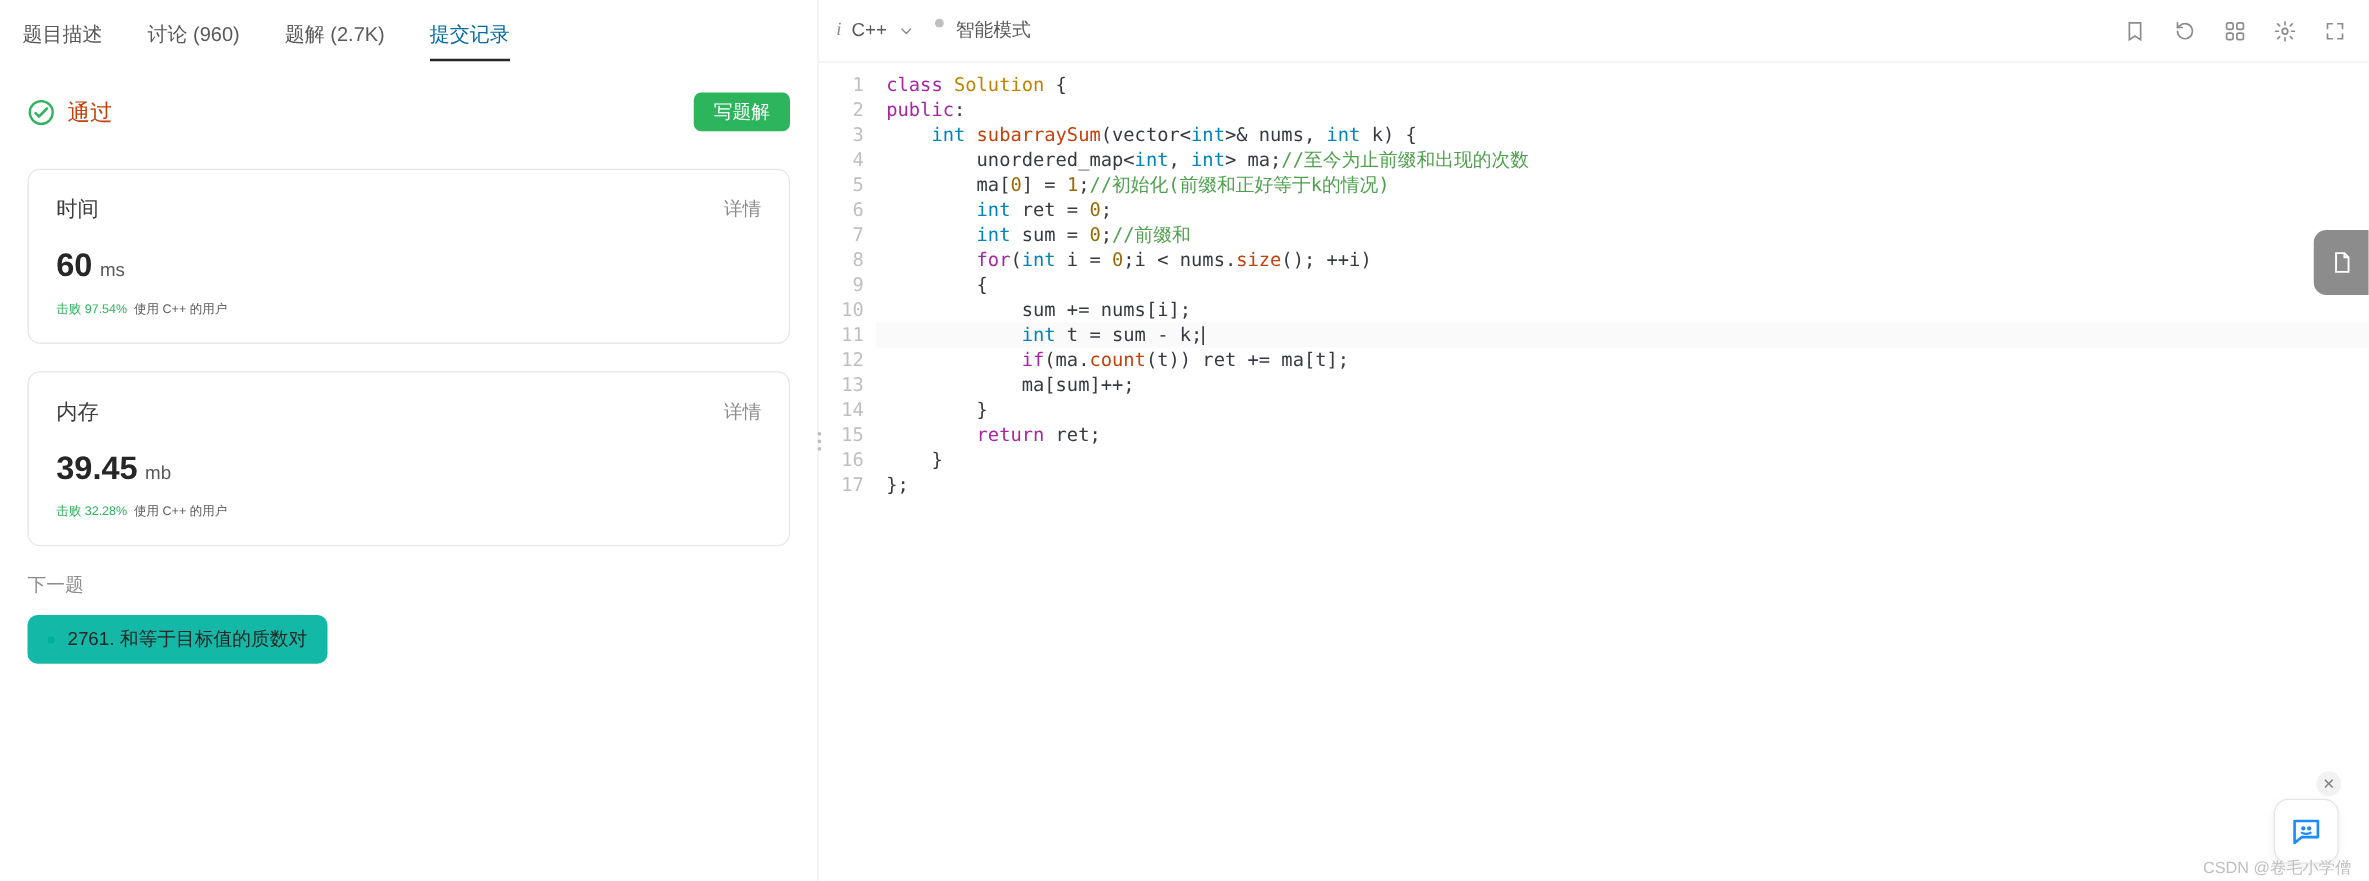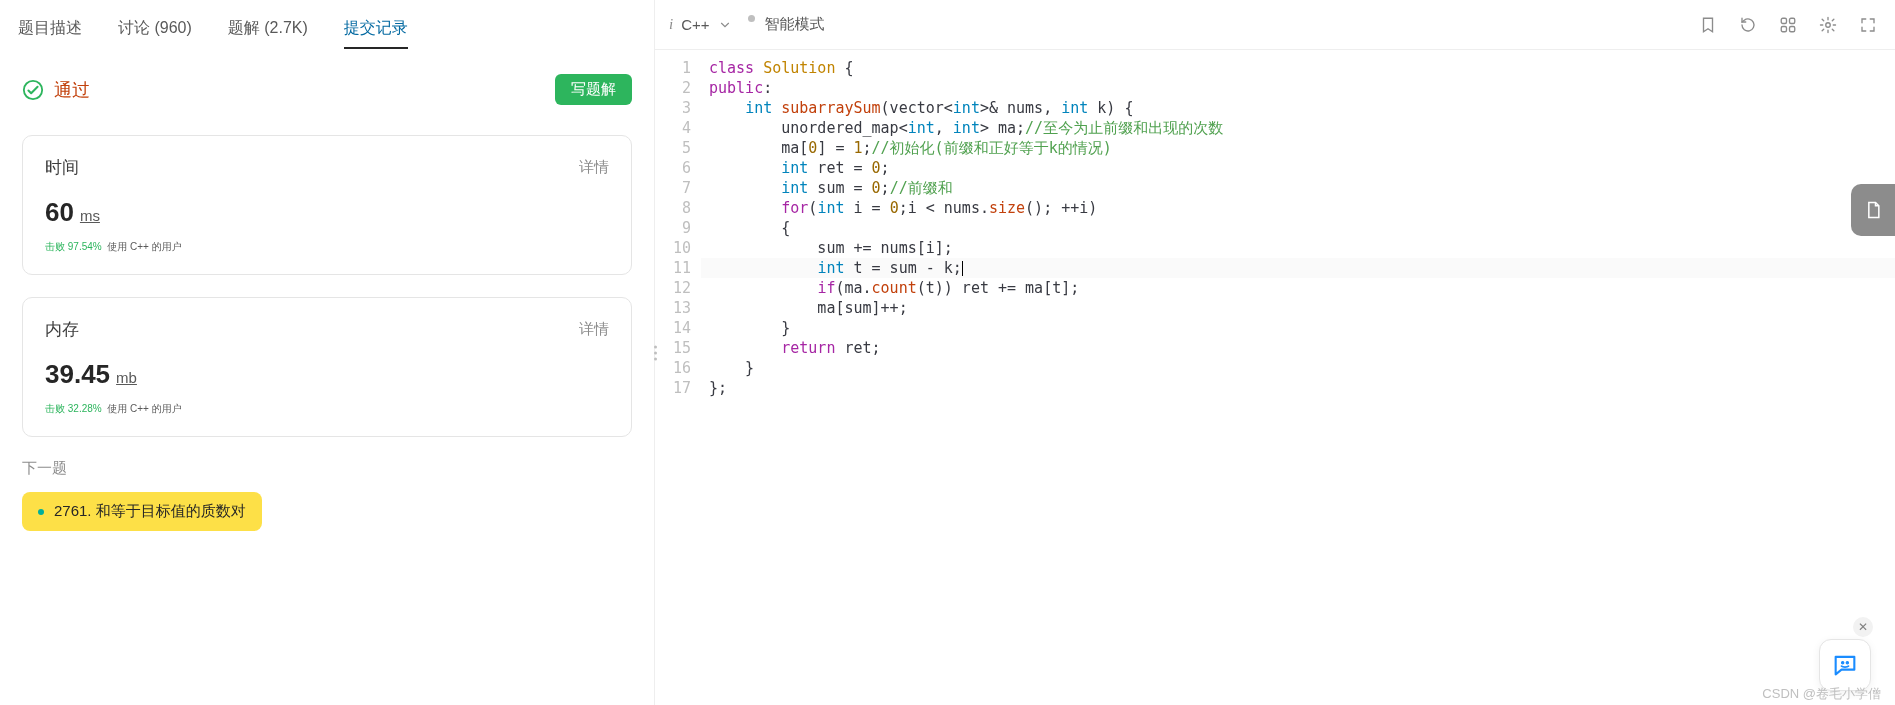--- a/index.html
+++ b/index.html
@@ -47,27 +47,27 @@
     font-size: 15px; cursor: pointer;
   }
   .card {
     background: #fff; border: 1px solid #e5e5e5; border-radius: 10px;
     padding: 20px 22px; margin-bottom: 22px;
   }
   .card-head { display: flex; justify-content: space-between; align-items: center; margin-bottom: 18px; }
   .card-title { font-size: 17px; color: #3c3c3c; }
   .card-detail { font-size: 15px; color: #8c8c8c; cursor: pointer; }
   .metric { font-size: 26px; font-weight: 600; color: #262626; display: flex; align-items: baseline; gap: 6px; margin-bottom: 12px; }
-  .metric small { font-size: 15px; font-weight: 400; color: #595959; text-decoration: underline; }
+  .metric small { font-size: 15px; font-weight: 400; color: #595959; }
   .beat-line { font-size: 10px; color: #595959; }
   .beat-line .green { color: #2db55d; }
   .next-label { font-size: 15px; color: #8c8c8c; margin: 14px 0 14px 0; }
   .next-item {
     display: inline-flex; align-items: center; gap: 10px;
-    background: #fde047; border-radius: 8px; padding: 10px 16px;
+    background: #14b8a6; border-radius: 8px; padding: 10px 16px;
     font-size: 15px; color: #262626; cursor: pointer;
   }
   .next-dot { width: 6px; height: 6px; border-radius: 50%; background: #00af9b; }
   
   .split-grip {
     position: absolute; left: 650px; top: 50%; transform: translateY(-50%);
     width: 10px; display: flex; flex-direction: column; gap: 3px; align-items: center;
     color: #bfbfbf; font-size: 10px;
   }
   .grip-dot { width: 3px; height: 3px; border-radius: 50%; background: #bfbfbf; }

